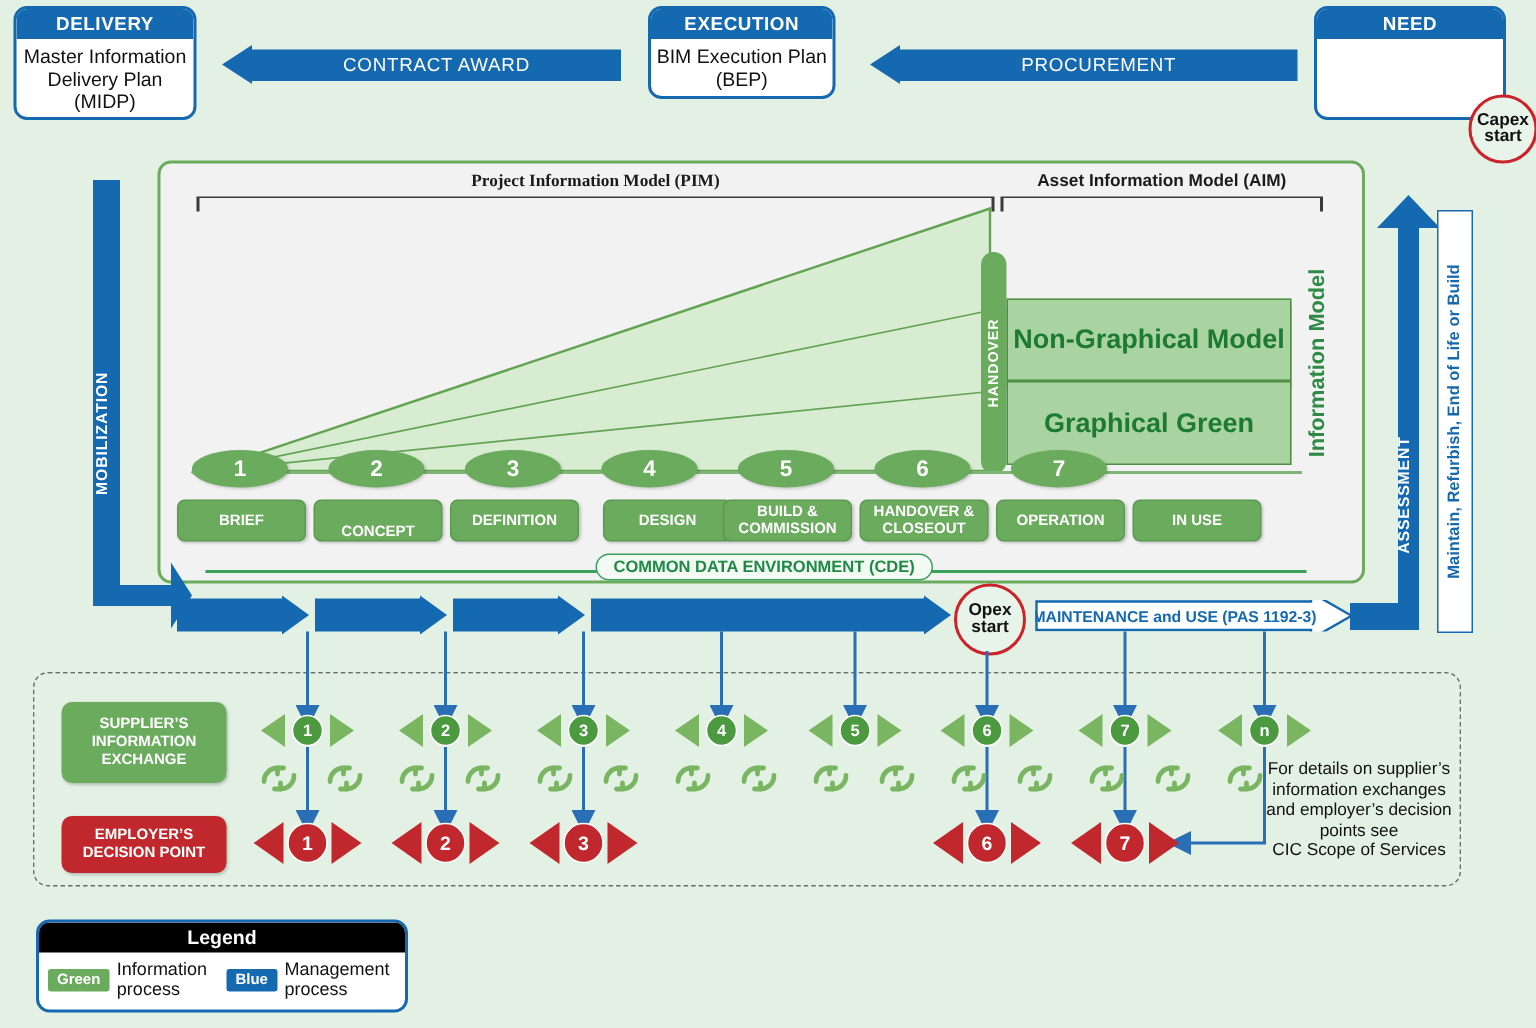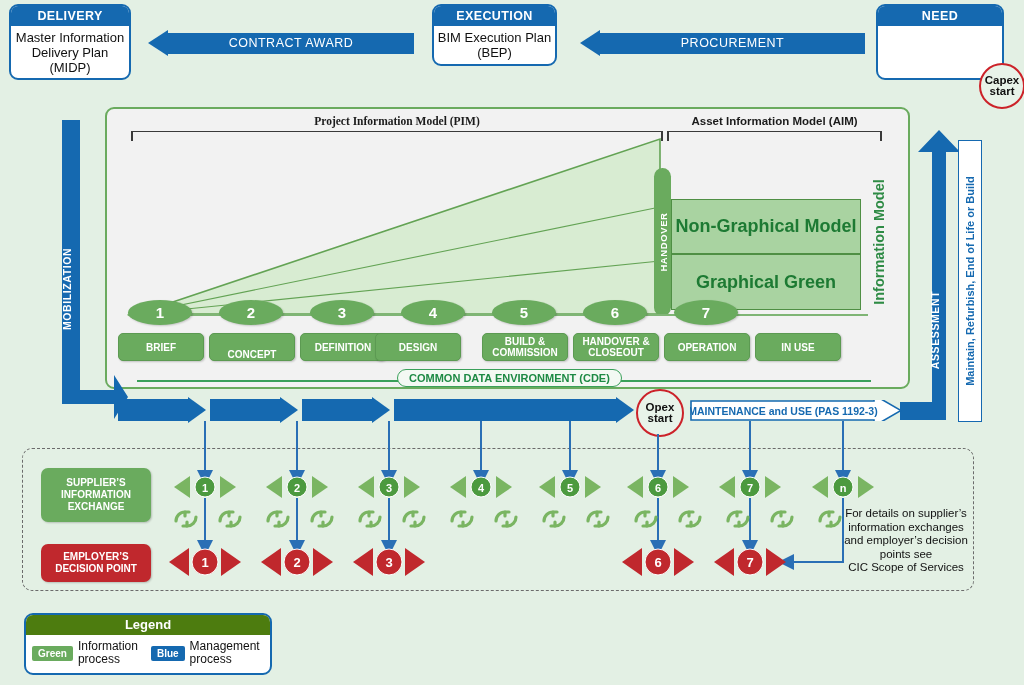--- a/index.html
+++ b/index.html
@@ -192,21 +192,21 @@
     font-size:11.5px;line-height:13.5px;text-align:center;color:#111;
   }
 
   
   #legend{
     position:absolute;left:24px;top:613px;width:248px;height:62px;
     border:2.5px solid #1569b0;border-radius:9px;background:#fff;
     box-sizing:border-box;overflow:hidden;
   }
   #legend .lt{
-    background:#4d7c0f;color:#fff;font-weight:bold;font-size:13px;
+    background:#000000;color:#fff;font-weight:bold;font-size:13px;
     text-align:center;padding:2px 0 3px;
   }
   #legend .lb{display:flex;align-items:center;padding:5px 6px 0;gap:5px;}
   .swatch{
     color:#fff;font-weight:bold;font-size:10px;padding:2px 6px;border-radius:2px;
   }
   .lgtext{font-size:12px;line-height:13px;color:#111;}
 </style>
 </head>
 <body>
@@ -300,21 +300,21 @@
 
 <div class="stagebox" style="left:118px;top:333px;">
     <span>BRIEF</span>
   </div>
 <div class="stagebox" style="left:209px;top:333px;align-items:flex-end;">
     <span>CONCEPT</span>
   </div>
 <div class="stagebox" style="left:300px;top:333px;">
     <span>DEFINITION</span>
   </div>
-<div class="stagebox" style="left:375px;top:333px;">
+<div class="stagebox" style="left:402px;top:333px;">
     <span>DESIGN</span>
   </div>
 <div class="stagebox" style="left:482px;top:333px;">BUILD &amp;<br>COMMISSION</div>
 <div class="stagebox" style="left:573px;top:333px;">HANDOVER &amp;<br>CLOSEOUT</div>
 <div class="stagebox" style="left:664px;top:333px;">
     <span>OPERATION</span>
   </div>
 <div class="stagebox" style="left:755px;top:333px;">
     <span>IN USE</span>
   </div>

